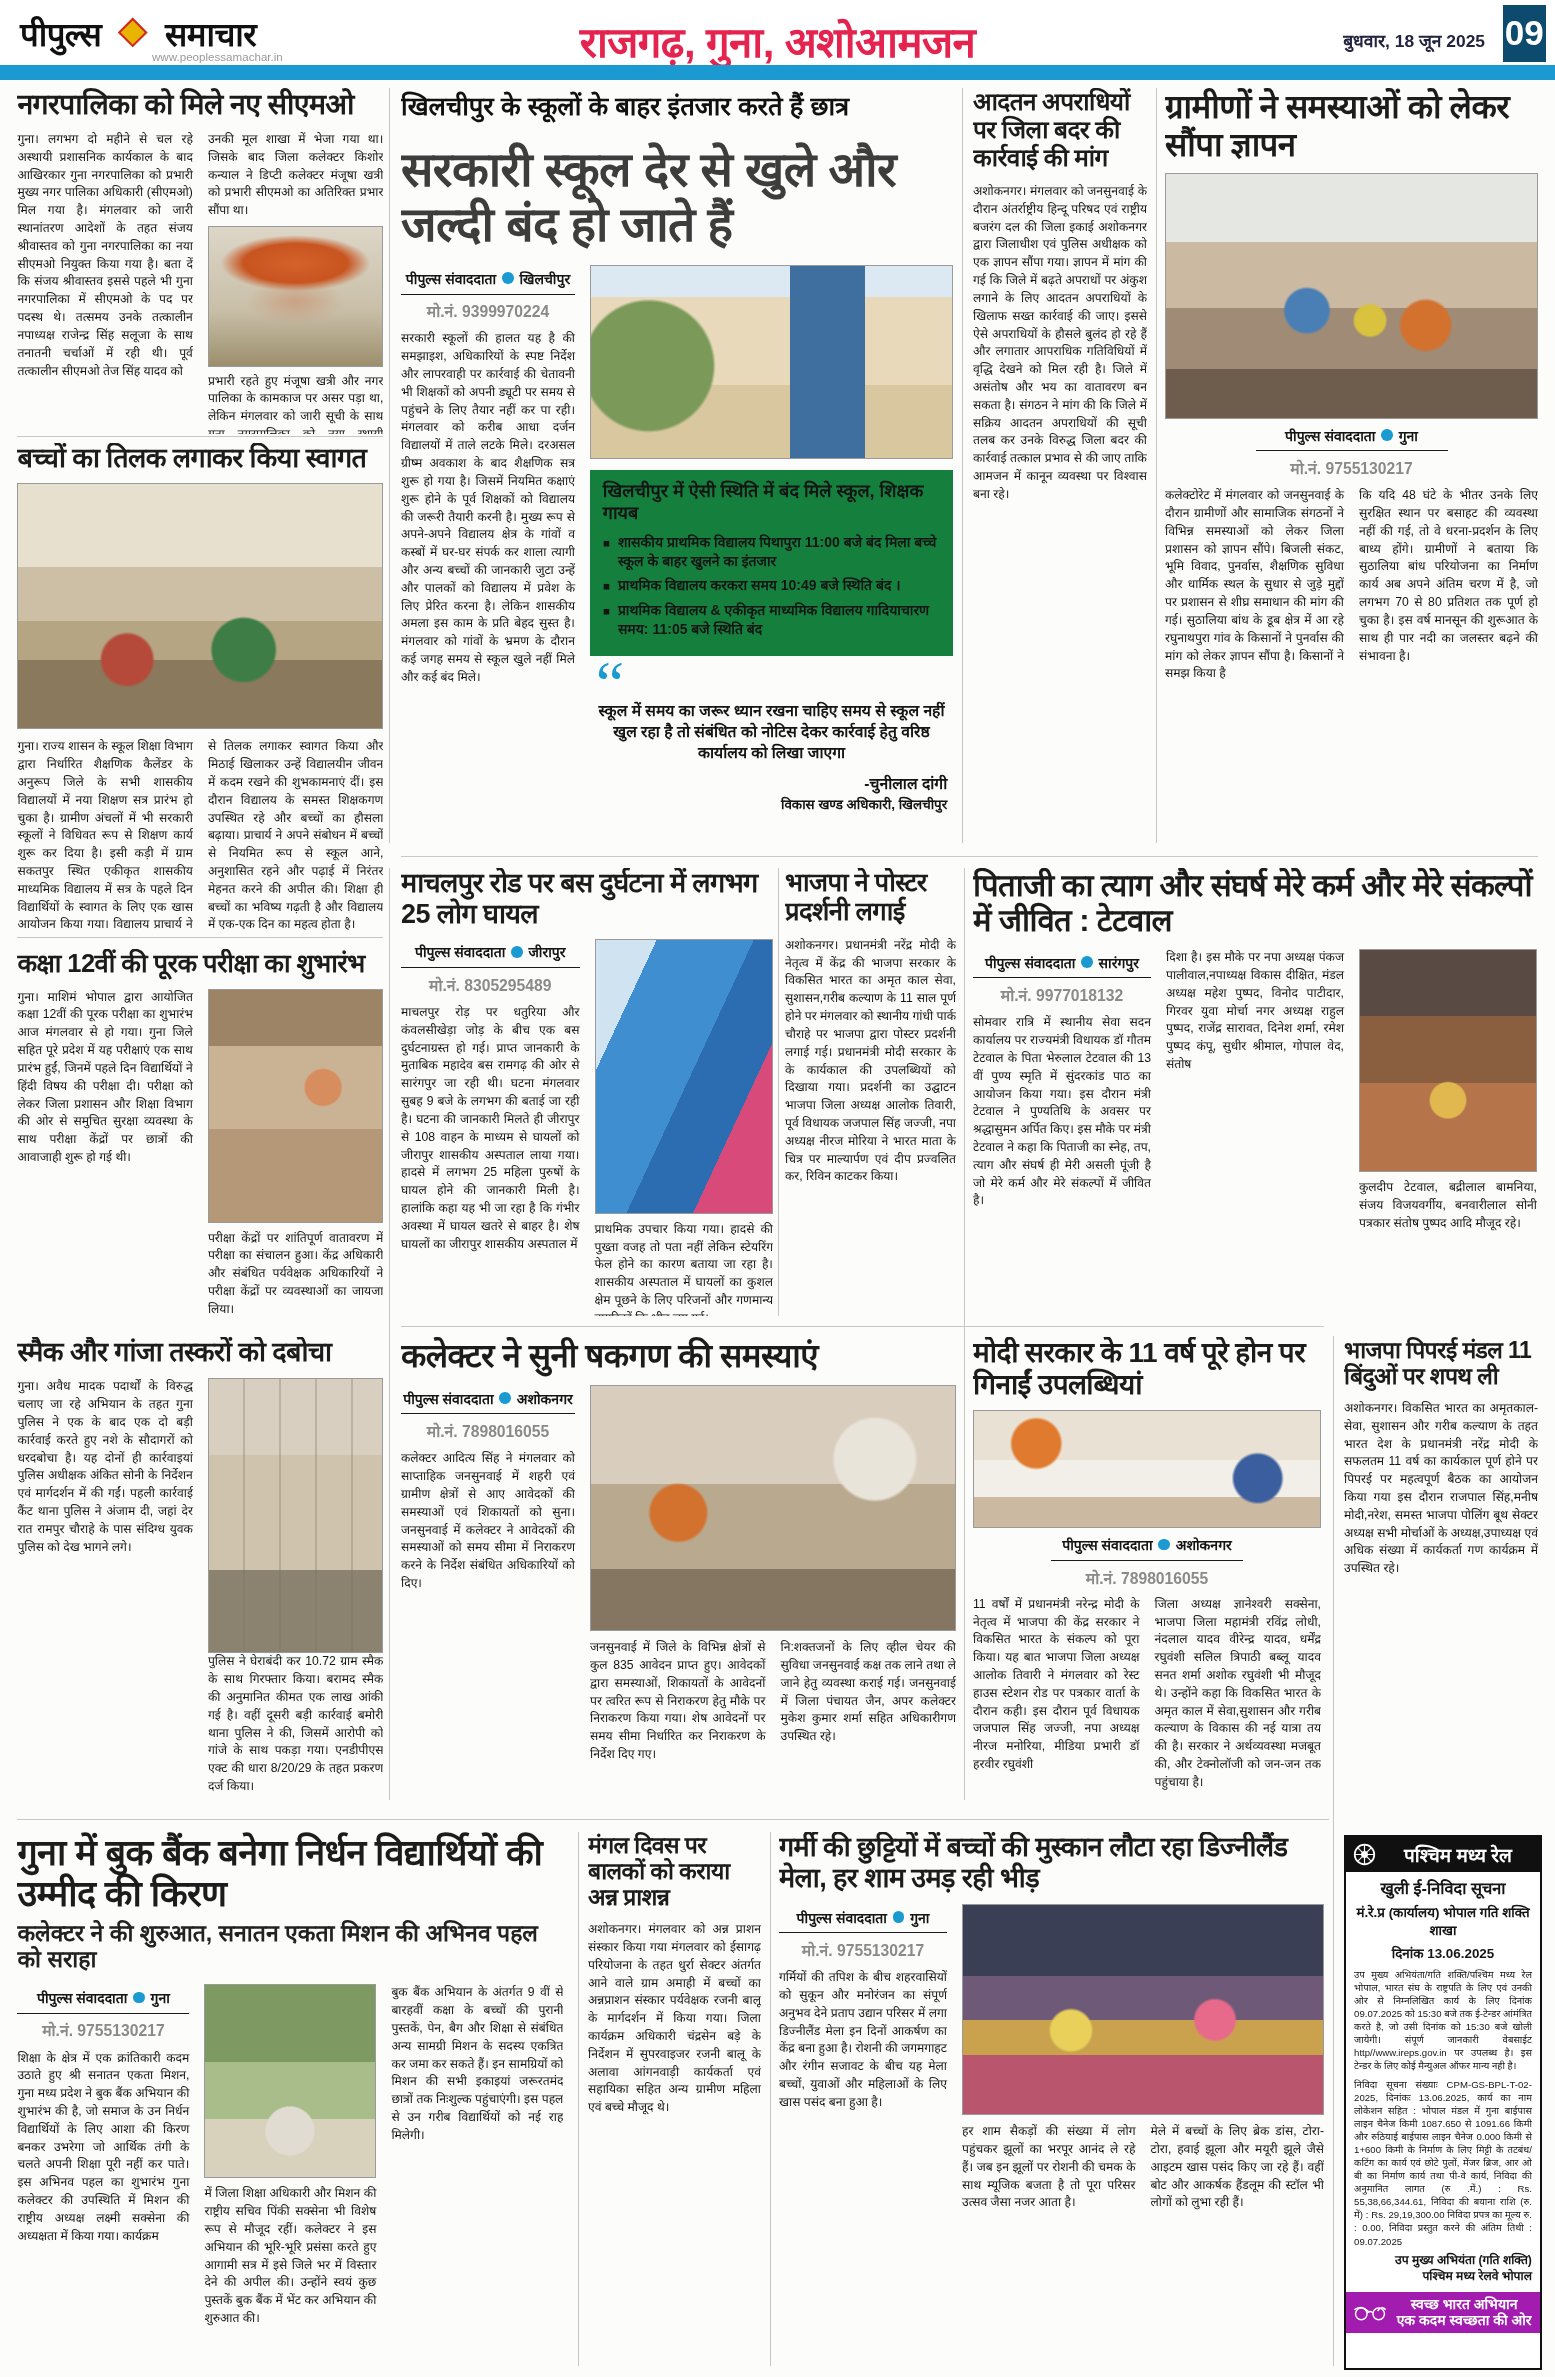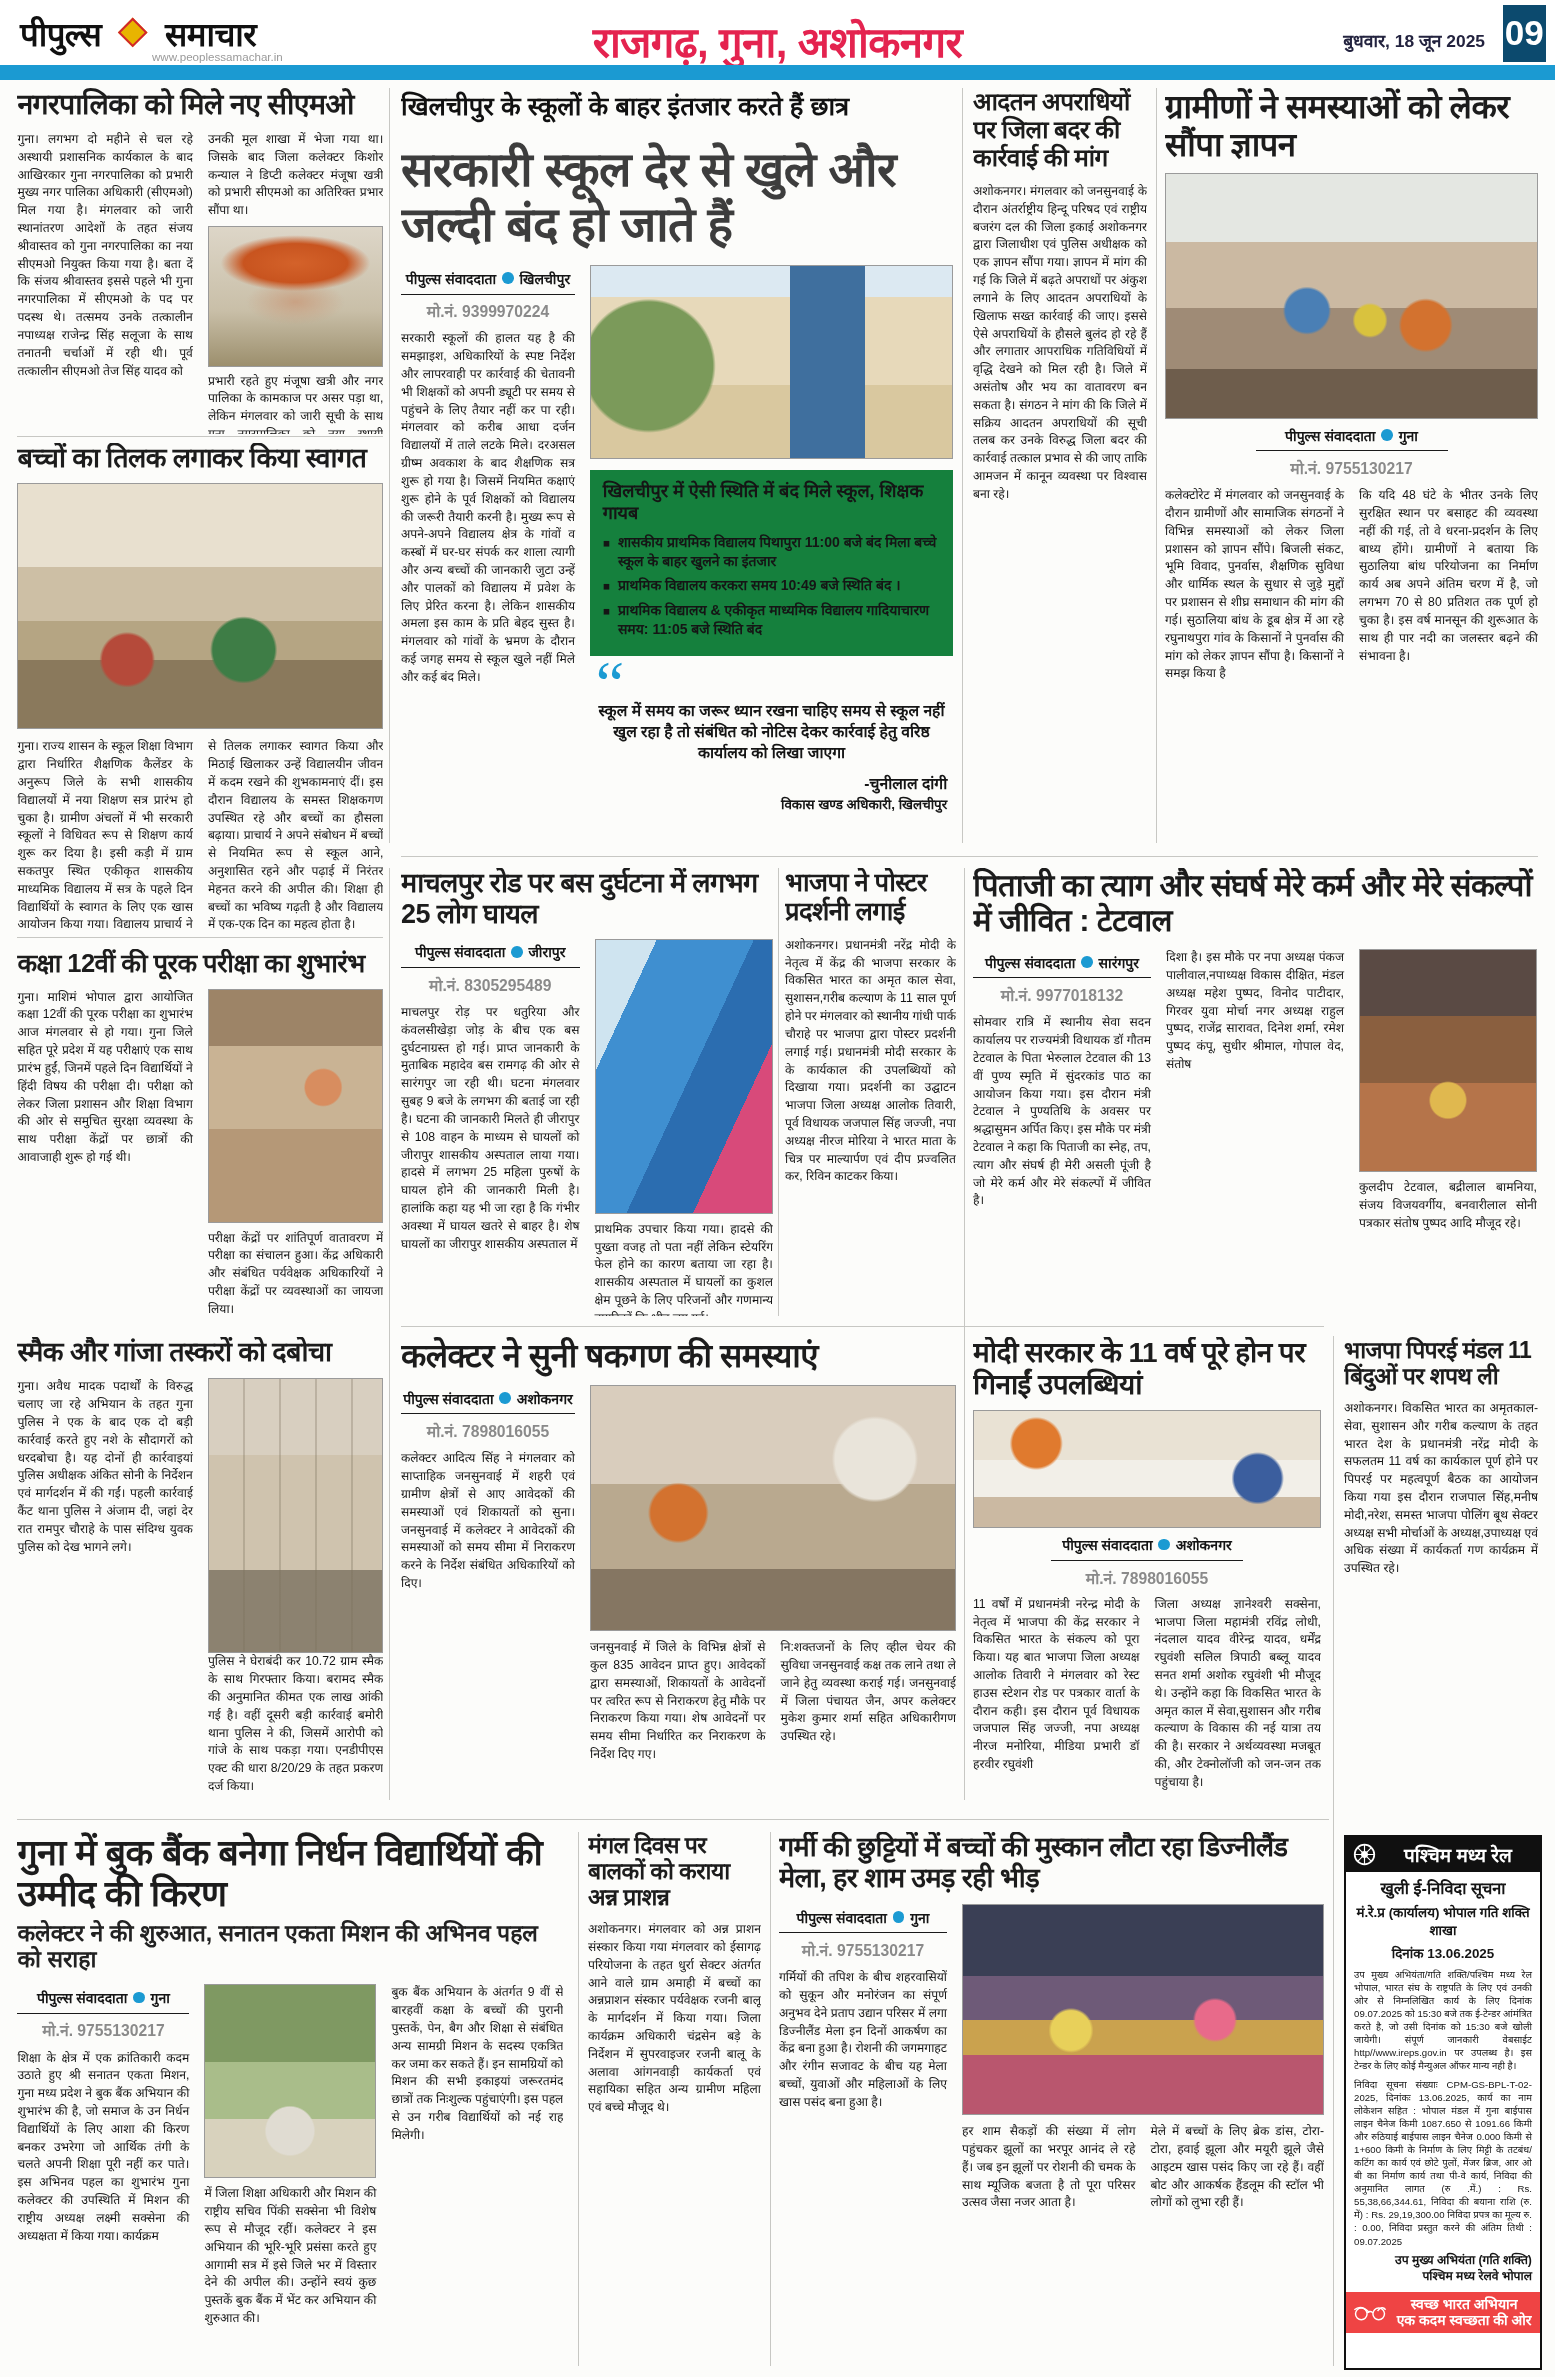--- a/index.html
+++ b/index.html
@@ -56,37 +56,37 @@
   .pagenum{position:absolute;right:9.3px;top:4.6px;width:43px;height:57px;background:#0c4a6e;color:#fff;
            display:flex;align-items:center;justify-content:center;font-weight:bold;font-size:35px;}
   .bluebar{position:absolute;left:0;top:65px;width:1555px;height:15px;background:#1b9ad2;}
   
   .rail{border:2.3px solid #101010;background:#fff;}
   .rail-head{background:#101010;color:#fff;display:flex;align-items:center;gap:7px;padding:4.6px 7px;}
   .rail-head .t{font-weight:bold;font-size:19px;flex:1;text-align:center;}
   .rail-c{text-align:center;font-weight:bold;margin:4.6px 5.8px 0 5.8px;}
   .rail-body{font-size:9.6px;line-height:1.36;text-align:justify;margin:5.8px 8.1px 0 8.1px;}
   .rail-sig{font-weight:bold;font-size:12.2px;text-align:right;margin:5.8px 8.1px 0 8.1px;line-height:1.3;}
-  .rail-foot{background:#ef4444;color:#fff;display:flex;align-items:center;gap:8.1px;
+  .rail-foot{background:#a21caf;color:#fff;display:flex;align-items:center;gap:8.1px;
              padding:3.5px 7px;margin-top:7px;}
   .rail-foot .f{font-weight:bold;font-size:14px;line-height:1.2;text-align:center;flex:1;}
 </style>
 </head>
 <body>
 
 <div id="page">
 
   <div class="masthead">
     <div class="logo">
       <span>पीपुल्स</span>
       <span class="logo-gem"></span>
       <span>समाचार</span>
     </div>
     <div class="website">www.peoplessamachar.in</div>
-    <div class="edition">राजगढ़, गुना, अशोकनगर</div>
+    <div class="edition">राजगढ़, गुना, अशोआमजन</div>
     <div class="dateline">बुधवार, 18 जून 2025</div>
     <div class="pagenum">09</div>
   </div>
   <div class="bluebar"></div>
 
   <div class="vrule" style="left:389px;top:88px;height:755px"></div>
   <div class="vrule" style="left:962px;top:88px;height:755px"></div>
   <div class="vrule" style="left:1156px;top:88px;height:755px"></div>
   <div class="vrule" style="left:389px;top:868px;height:932px"></div>
   <div class="vrule" style="left:778px;top:868px;height:448px"></div>

